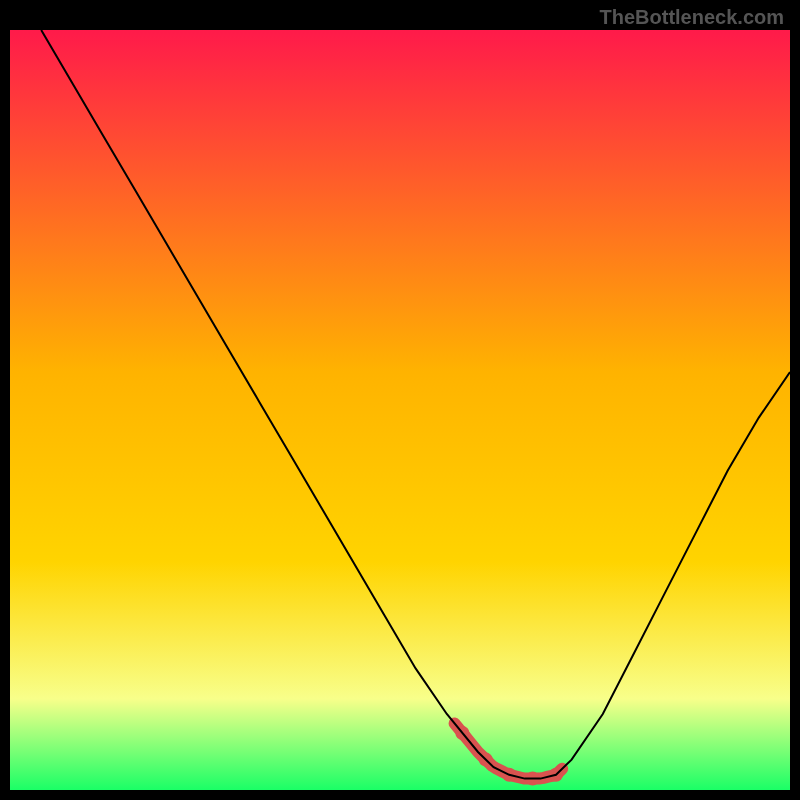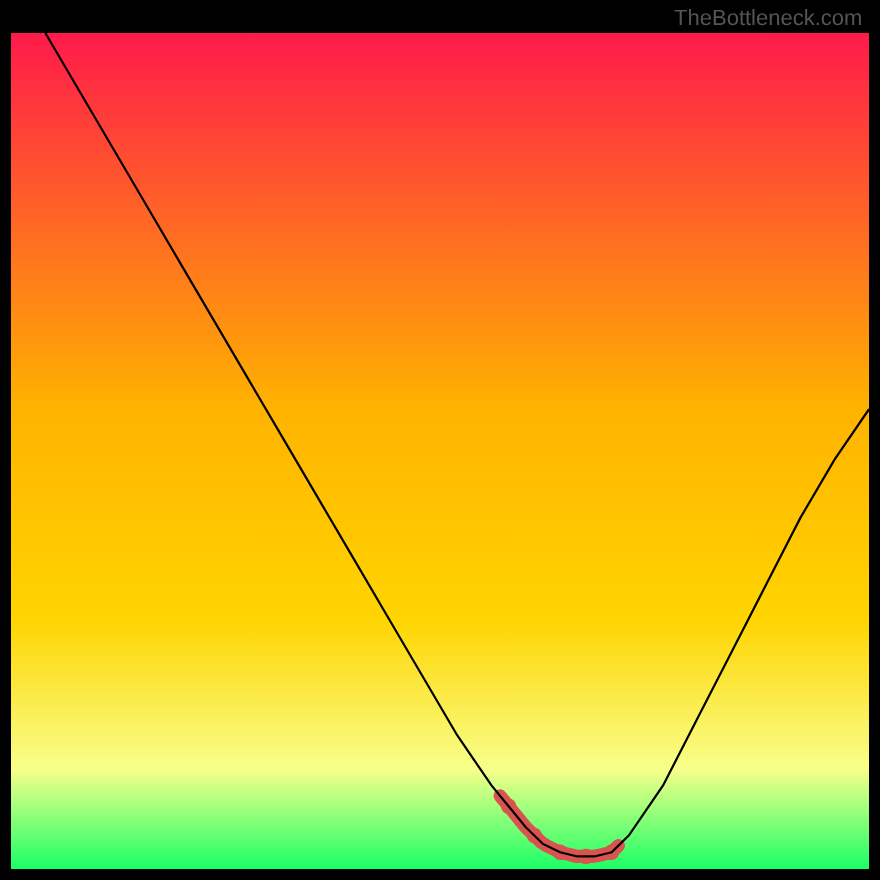--- a/index.html
+++ b/index.html
@@ -10,21 +10,21 @@
     background: #000;
     font-family: Arial, sans-serif;
     position: relative;
   }
   .watermark {
     position: absolute;
     top: 6px;
     right: 16px;
     color: #555;
     font-size: 20px;
-    font-weight: 400;
+    font-weight: 700;
     z-index: 10;
   }
   .chart-container {
     position: absolute;
     top: 30px;
     left: 10px;
     width: 780px;
     height: 760px;
   }
   svg {

